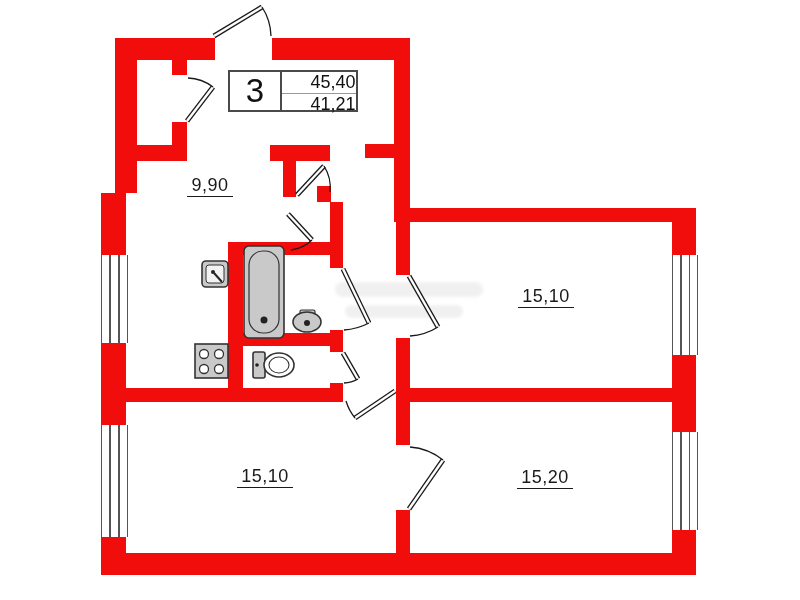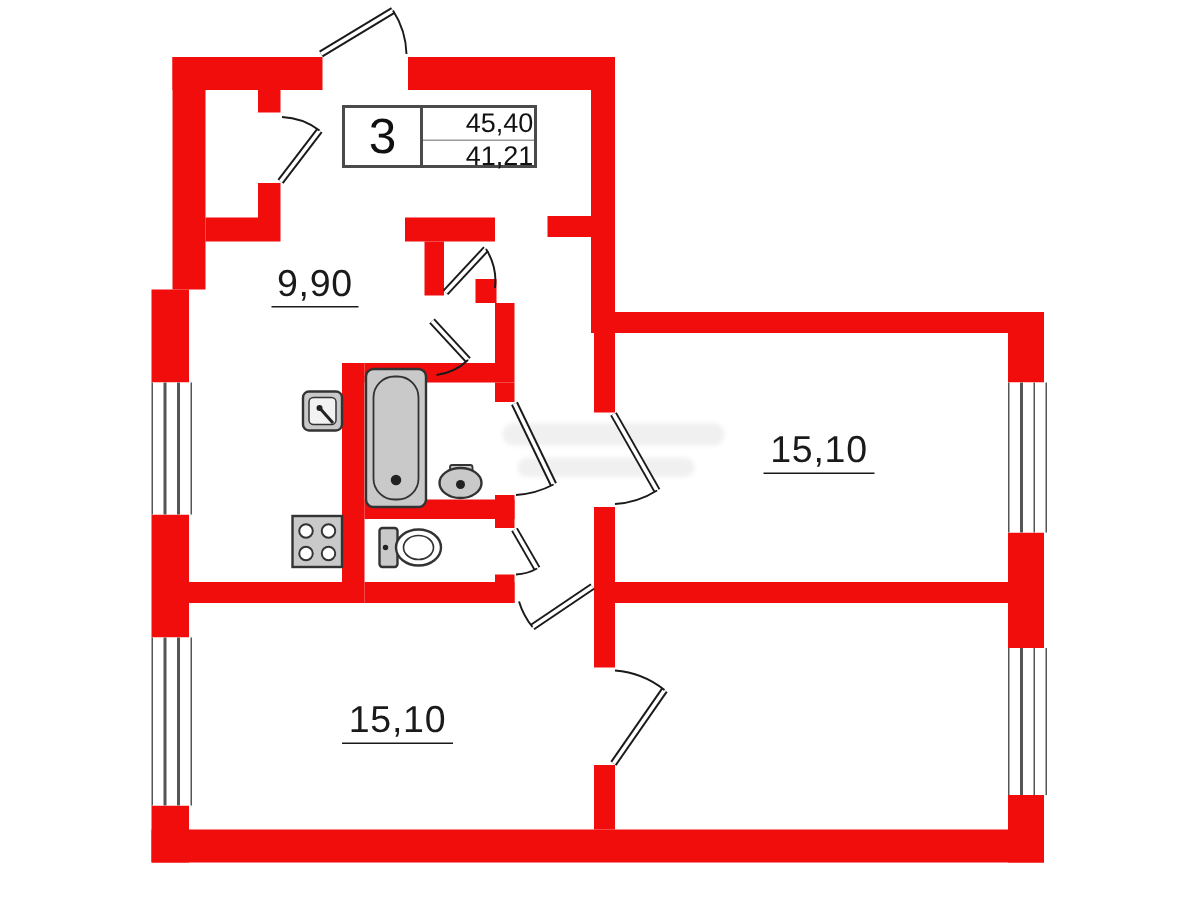--- a/index.html
+++ b/index.html
@@ -10,21 +10,21 @@
           display:flex;justify-content:space-evenly;}
   .window i{display:block;width:1.5px;height:100%;background:#555;}
   .overlay{position:absolute;left:0;top:0;pointer-events:none;}
   .title-block{position:absolute;left:228px;top:70px;width:130px;height:42px;background:#fff;
                border:2px solid #4a4a4a;display:flex;box-sizing:border-box;}
   .tb-rooms{width:50px;border-right:2px solid #4a4a4a;display:flex;align-items:center;justify-content:center;
             font-size:33px;color:#111;}
   .tb-areas{flex:1;display:flex;flex-direction:column;}
   .tb-areas div{flex:1;display:flex;align-items:center;justify-content:center;font-size:18px;color:#111;padding-left:28px;}
   .tb-living{border-bottom:1.5px solid #999;}
-  .area-label{position:absolute;width:110px;text-align:center;font-size:25px;color:#1a1a1a;letter-spacing:.5px;}
+  .area-label{position:absolute;width:110px;text-align:center;font-size:18px;color:#1a1a1a;letter-spacing:.5px;}
   .area-label span{border-bottom:1.8px solid #1a1a1a;padding:0 4px 1px;}
   .watermark{position:absolute;background:#9a9a9a;opacity:.14;border-radius:8px;filter:blur(1.5px);}
 </style>
 </head>
 <body>
 
 <div class="plan">
 
   <div class="wall" style="left:115px;top:38px;width:100px;height:22px"></div>
   <div class="wall" style="left:272px;top:38px;width:138px;height:22px"></div>
@@ -173,14 +173,17 @@
 
   <div class="area-label" style="left:155px;top:175px">
     <span>9,90</span>
   </div>
   <div class="area-label" style="left:491px;top:286px">
     <span>15,10</span>
   </div>
   <div class="area-label" style="left:210px;top:466px">
     <span>15,10</span>
   </div>
+  <div class="area-label" style="left:490px;top:467px">
+    <span>15,20</span>
+  </div>
 
 </div>
 
 </body></html>

